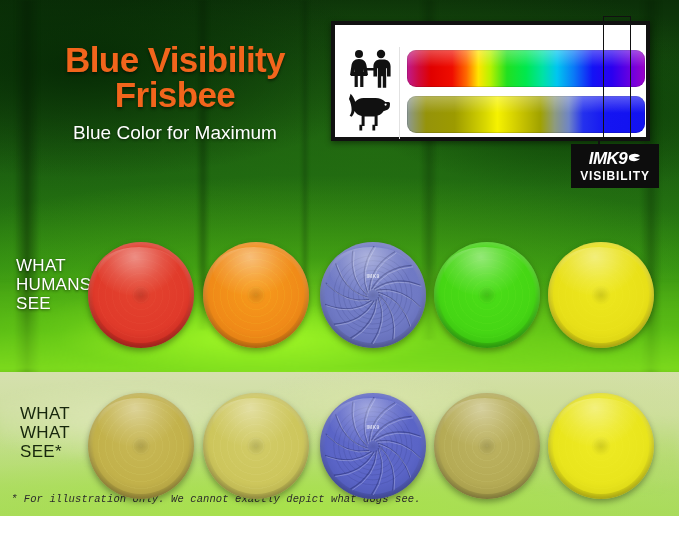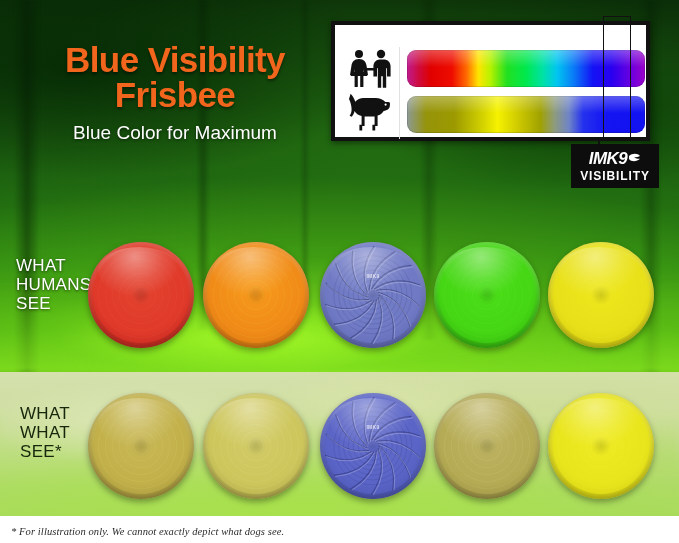--- a/index.html
+++ b/index.html
@@ -50,22 +50,22 @@
       radial-gradient(ellipse 26% 30% at 56% 22%, rgba(222,232,175,.6) 0%, rgba(0,0,0,0) 75%),
       radial-gradient(ellipse 35% 34% at 88% 58%, rgba(176,216,96,.6) 0%, rgba(0,0,0,0) 78%);
     filter:blur(3px);
   }
 
   
   .footer-strip{
     position:absolute;left:0;top:516px;width:679px;height:27px;background:#ffffff;
   }
   .footer-note{
-    position:absolute;left:11px;top:526px;
-    font-family:Liberation Serif, serif;
+    position:absolute;left:11px;top:493px;
+    font-family:Liberation Mono, monospace;
     font-size:10.5px;font-style:italic;color:#2b2b2b;letter-spacing:.1px;white-space:nowrap;
   }
 
   
   .headline{
     position:absolute;left:30px;top:42px;width:290px;text-align:center;
   }
   .headline .l1,.headline .l2{
     color:#f2651c;font-weight:bold;font-size:35px;line-height:35px;
     letter-spacing:-.6px;

